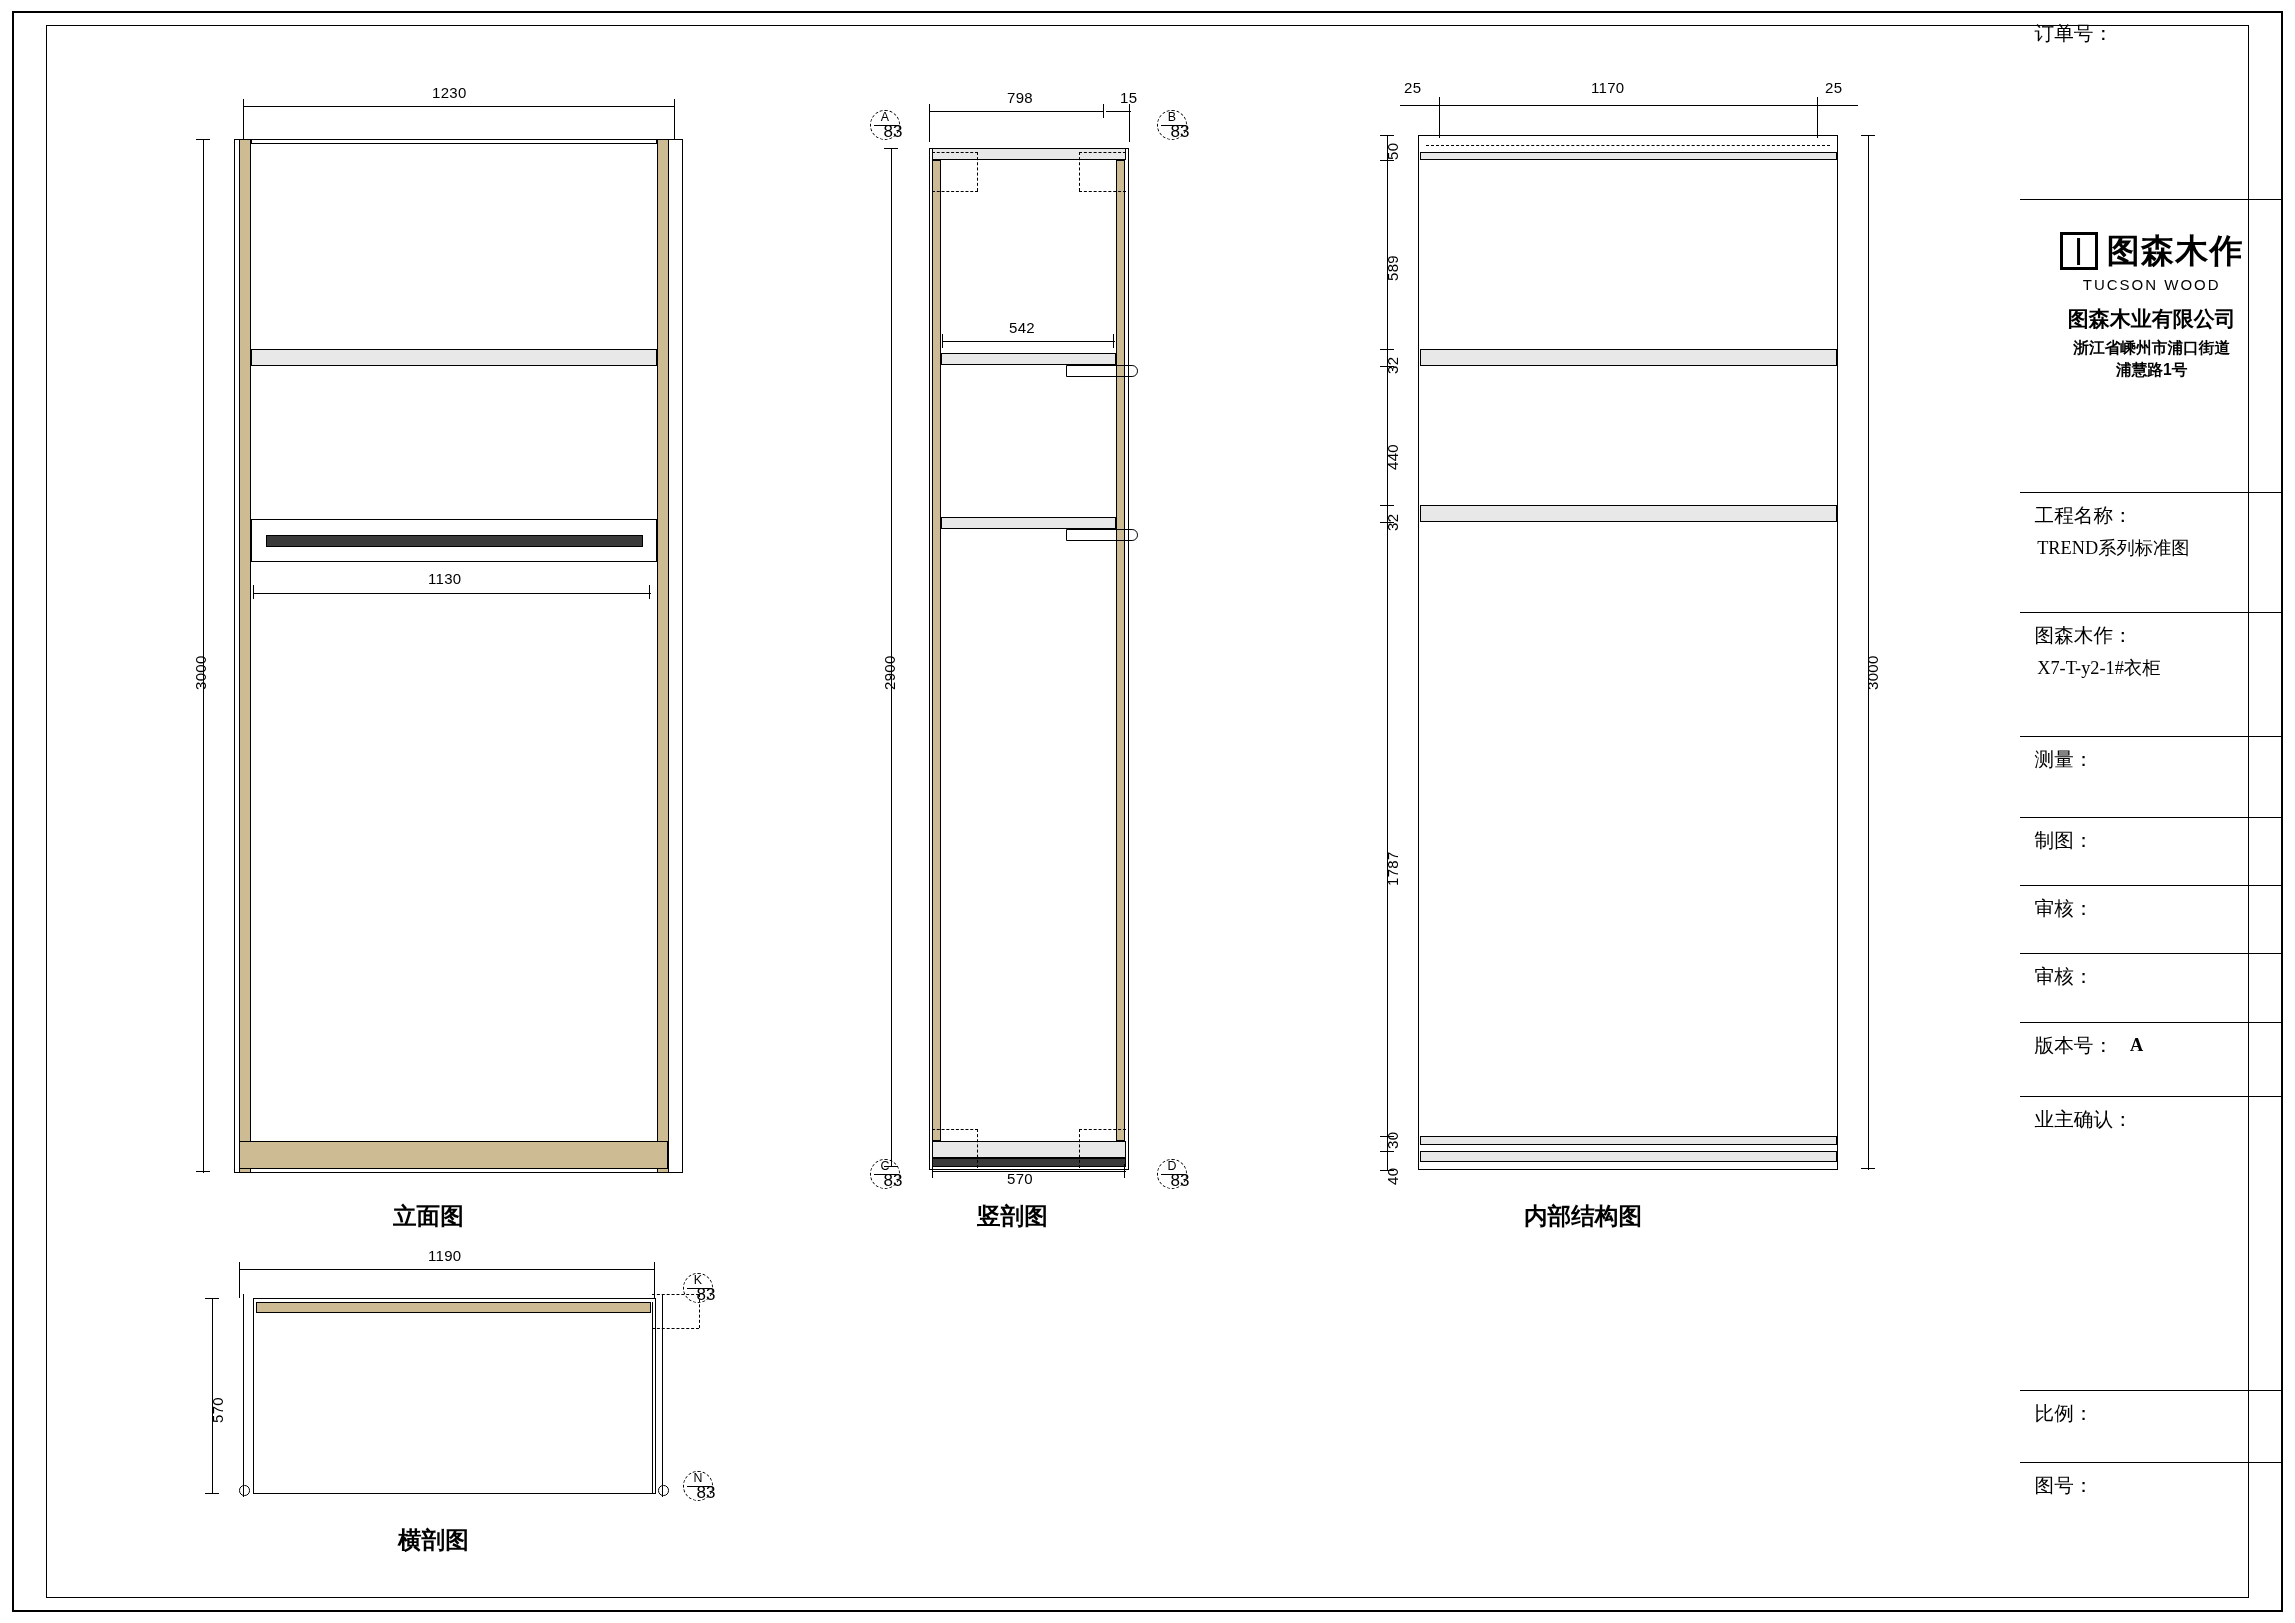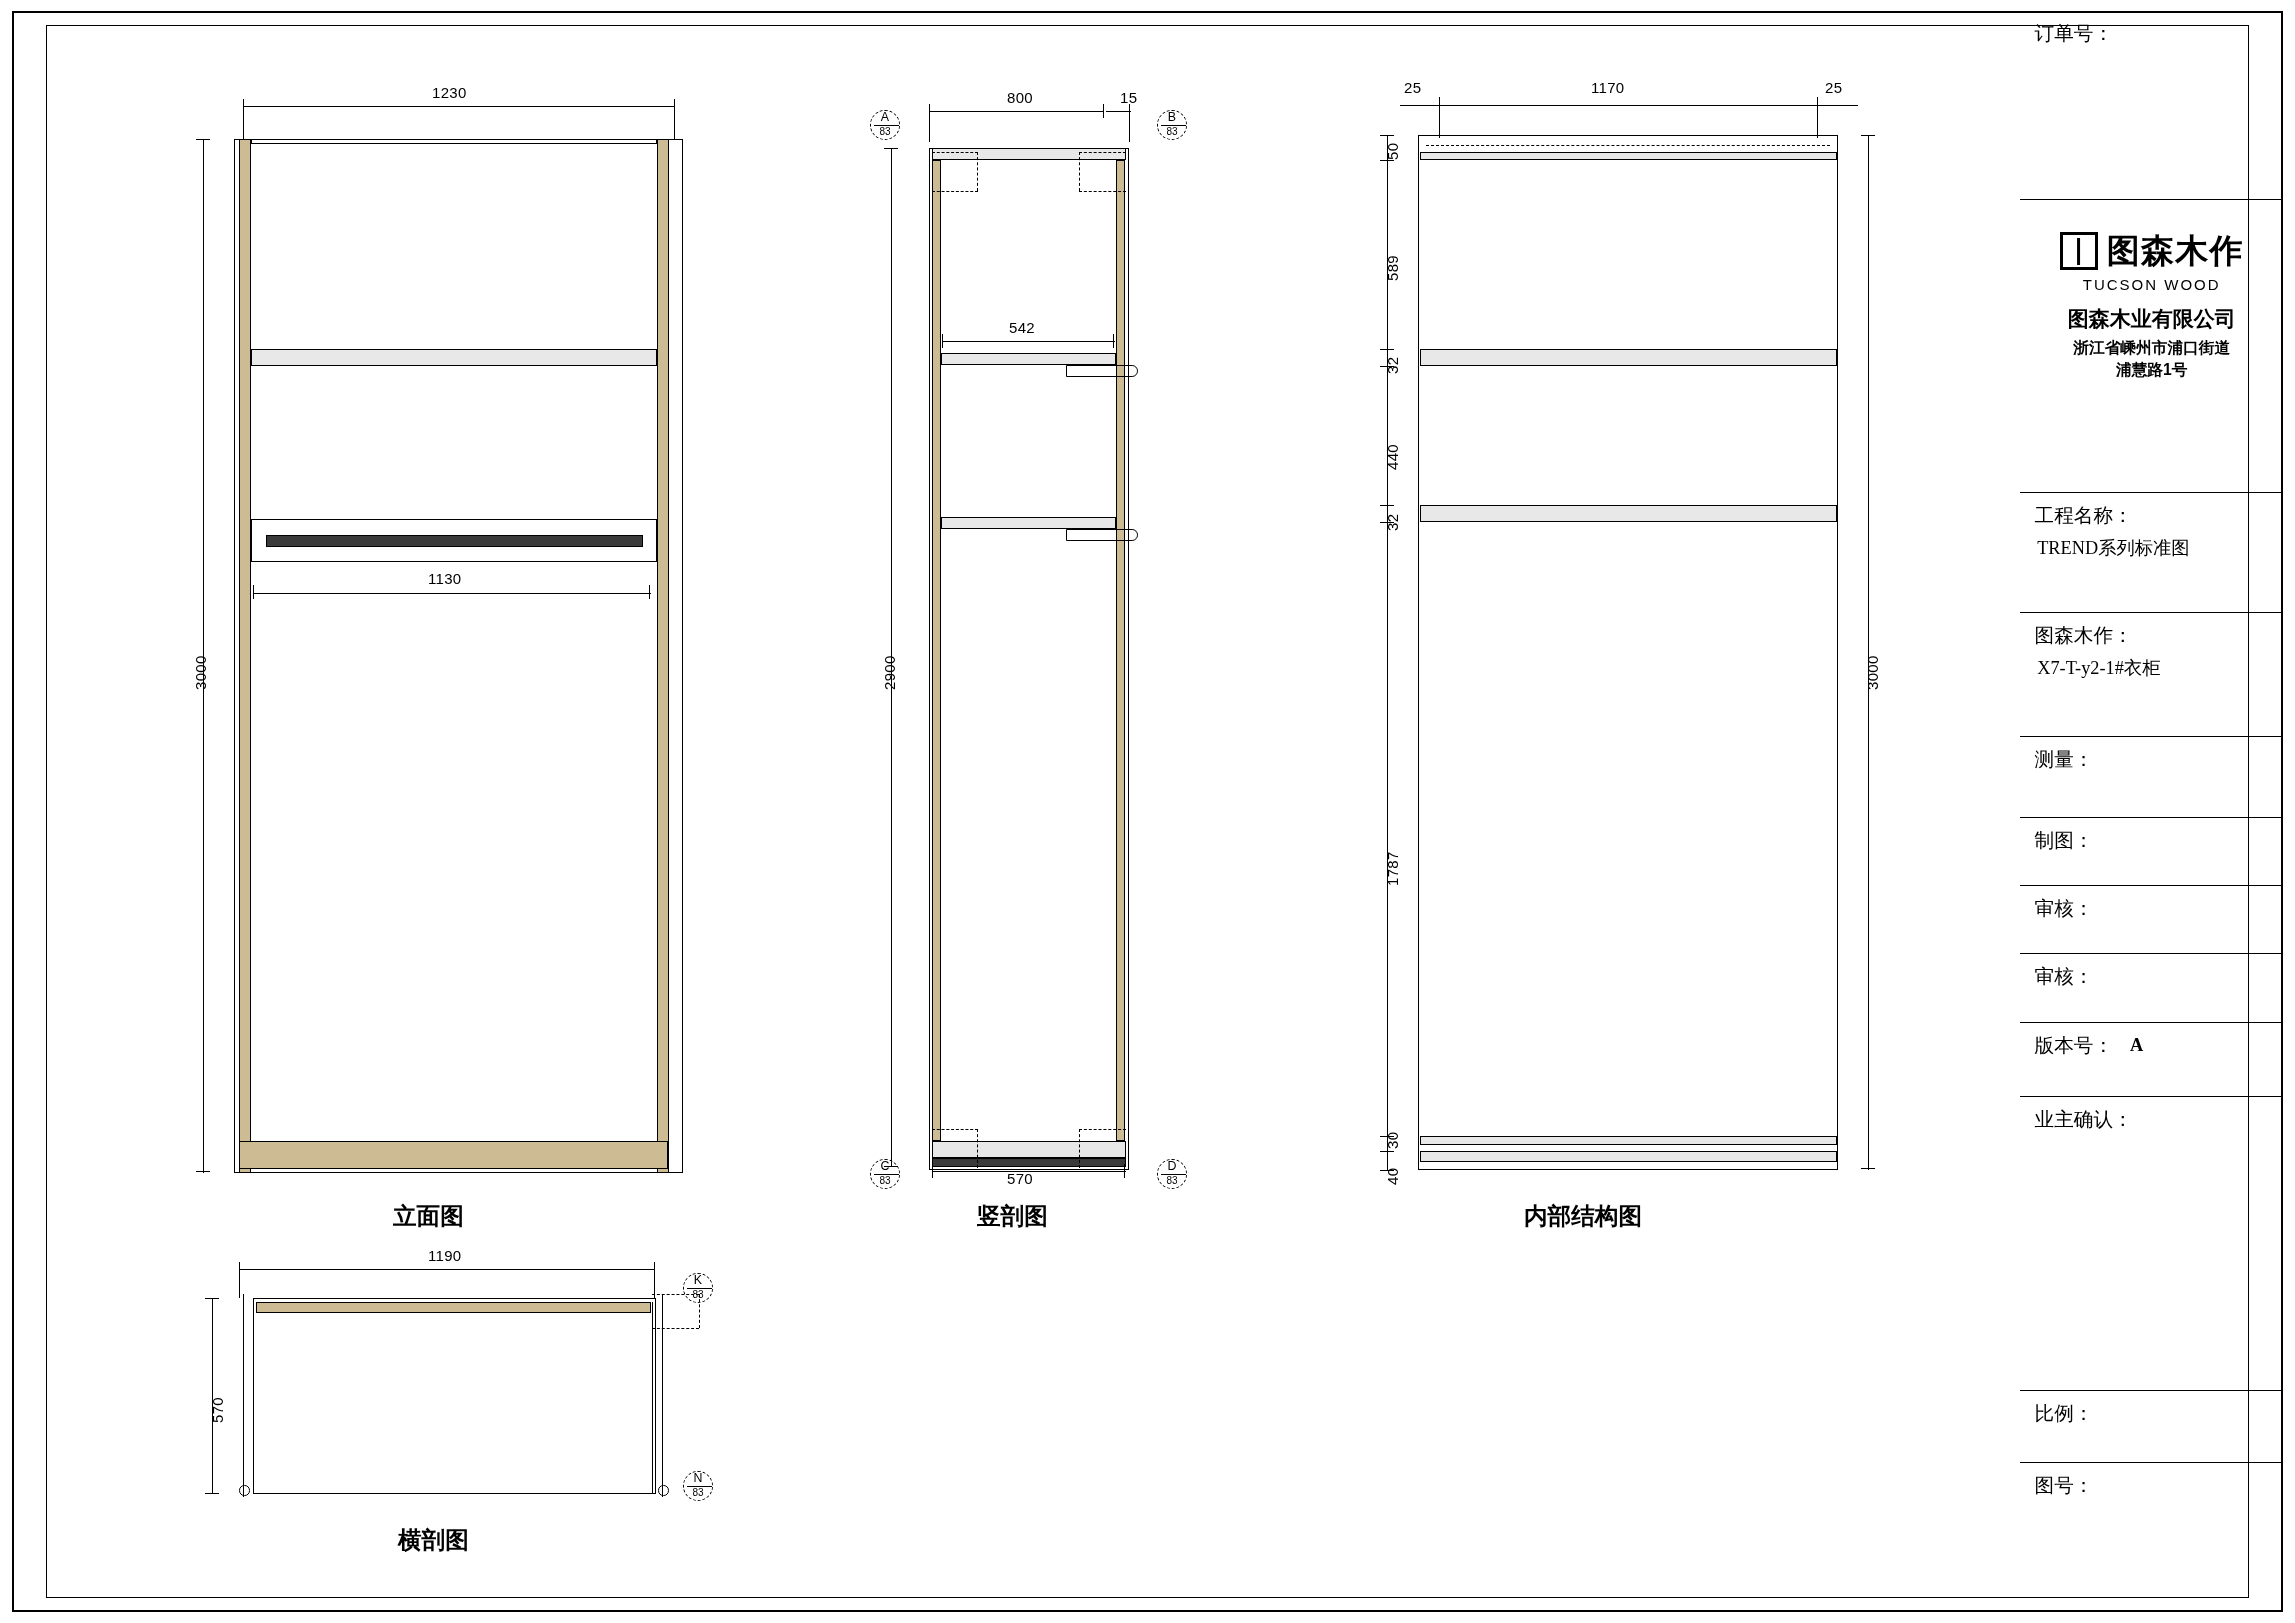--- a/index.html
+++ b/index.html
@@ -23,21 +23,21 @@
   .dimtxt{position:absolute;font-size:15px;letter-spacing:0.3px;white-space:nowrap;}
   .caption{position:absolute;font-size:23.6px;font-weight:700;white-space:nowrap;font-family:"Liberation Sans","DejaVu Sans",sans-serif;}
 
   
   .tick{position:absolute;width:1.3px;height:14.4px;background:#000;}
   .tickh{position:absolute;height:1.3px;width:14.4px;background:#000;}
 
   
   .bubble{position:absolute;width:30px;height:30px;border:1.3px dashed #000;border-radius:50%;box-sizing:border-box;}
   .bubble .top{position:absolute;top:-1.3px;left:0;width:100%;text-align:center;font-size:12.4px;line-height:14.4px;}
-  .bubble .bot{position:absolute;bottom:-0.7px;left:0;width:100%;text-align:center;font-size:10px;line-height:14.4px;}
+  .bubble .bot{position:absolute;bottom:-0.7px;left:8px;width:100%;text-align:center;font-size:17px;line-height:14.4px;}
   .bubble .mid{position:absolute;top:13.7px;left:2.6px;width:25px;height:1.3px;background:#000;}
 
   
   #title-block{position:absolute;right:11.8px;top:10.5px;width:263px;height:1601px;box-sizing:border-box;}
   .tb-cell{position:absolute;left:0;width:100%;box-sizing:border-box;border-top:1.3px solid #000;}
   .tb-label{font-size:19.6px;font-weight:400;padding:9.2px 0 0 14.4px;font-family:"Liberation Sans","DejaVu Sans",sans-serif;}
   .tb-value{font-size:18.3px;padding:6.5px 0 0 17px;font-family:"Liberation Serif","DejaVu Serif",serif;}
   .logo-row{display:flex;align-items:center;justify-content:center;gap:9.2px;}
   .logo-mark{width:38px;height:38px;border:3.9px solid #000;box-sizing:border-box;position:relative;}
   .logo-mark:before{content:"";position:absolute;left:50%;top:2.6px;width:3.9px;height:27.5px;background:#000;transform:translateX(-50%);}
@@ -87,21 +87,21 @@
     <div class="dimtxt" style="left:428px;top:570px;">1130</div>
 
     <div class="caption" style="left:393px;top:1200px;">立面图</div>
   </div>
 
   <div>
 
     <div class="ln hl" style="left:929px;top:111px;width:175px;"></div>
     <div class="tick" style="left:929px;top:104px;"></div>
     <div class="tick" style="left:1103px;top:104px;"></div>
-    <div class="dimtxt" style="left:1007px;top:89px;">800</div>
+    <div class="dimtxt" style="left:1007px;top:89px;">798</div>
 
     <div class="ln hl" style="left:1106px;top:111px;width:25px;"></div>
     <div class="tick" style="left:1129px;top:104px;"></div>
     <div class="dimtxt" style="left:1120px;top:89px;">15</div>
 
     <div class="ln vl" style="left:929px;top:111px;height:31px;"></div>
     <div class="ln vl" style="left:1129px;top:111px;height:31px;"></div>
 
     <div class="box" style="left:929px;top:148px;width:200px;height:1022px;"></div>
     <div class="box fillwood" style="left:932px;top:160px;width:9.2px;height:981px;"></div>

